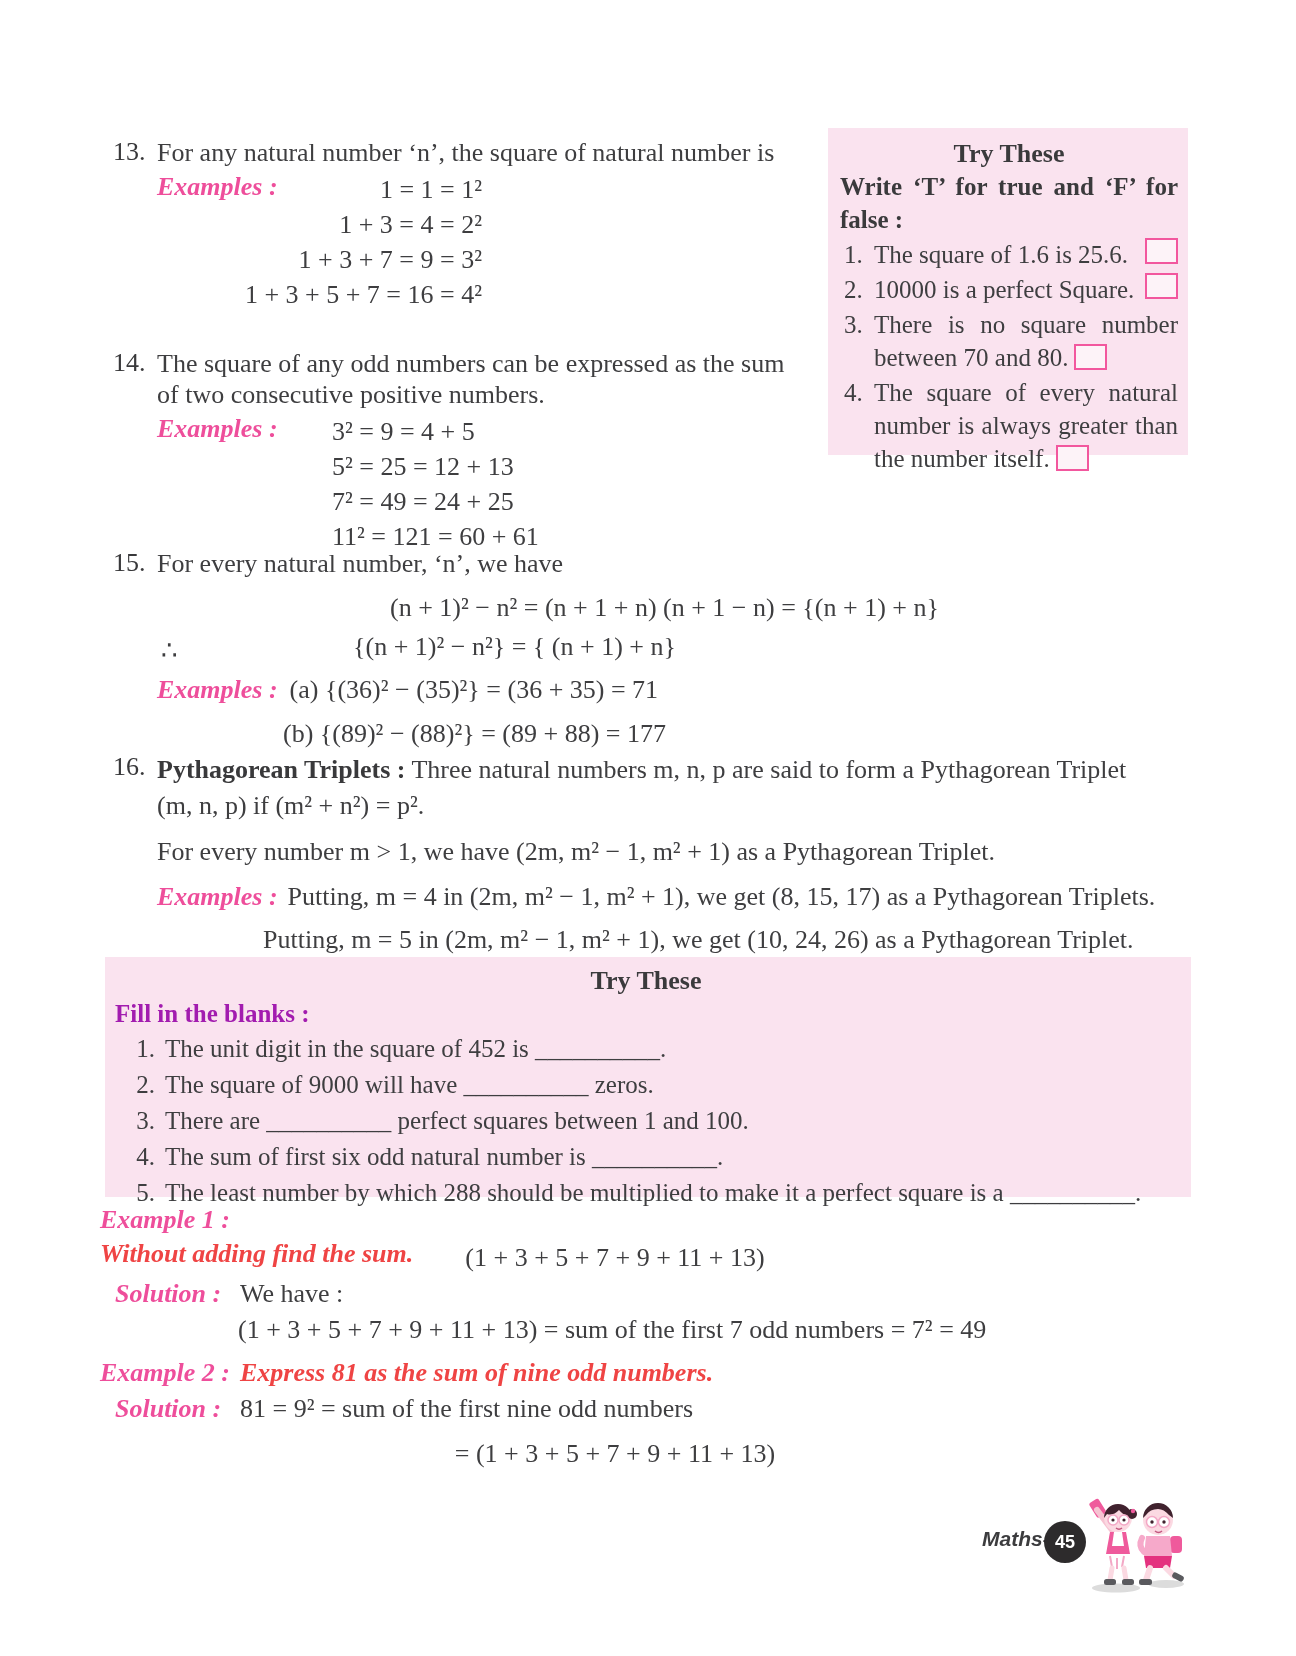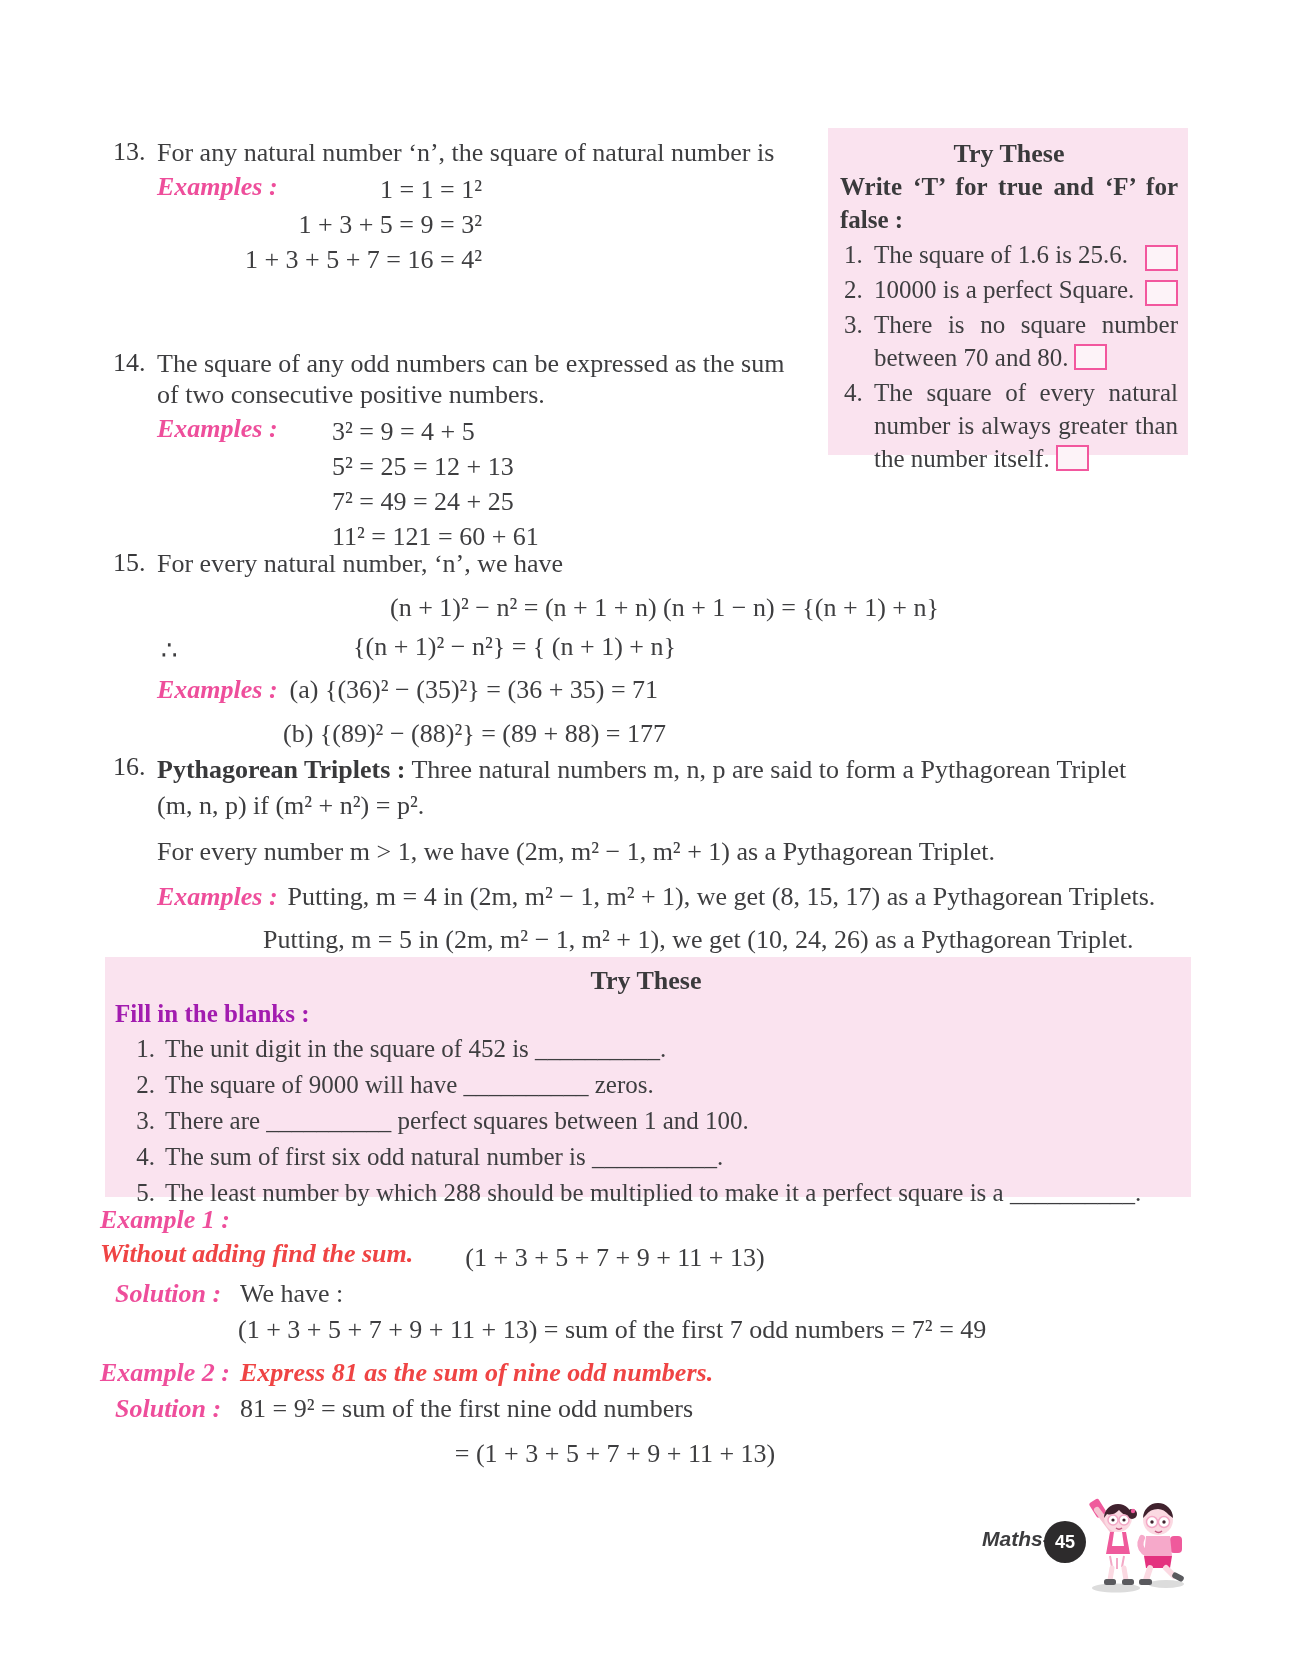--- a/index.html
+++ b/index.html
@@ -40,21 +40,21 @@
   #item16 .ex2{margin-top:7px;margin-left:106px;line-height:36px;}
 
   
   .trybox{background:#fae3ef;}
   #trytop{left:828px;top:128px;width:360px;height:327px;padding:10px 10px 8px 12px;box-sizing:border-box;font-size:25px;}
   #trytop .title{text-align:center;font-weight:bold;color:#3a3a3c;font-size:26px;line-height:32px;}
   #trytop .intro{font-weight:bold;color:#3a3a3c;font-size:25px;line-height:33px;text-align:justify;}
   #trytop .titem{display:flex;line-height:33px;margin-top:2px;}
   #trytop .tnum{width:34px;flex:none;padding-left:4px;box-sizing:border-box;}
   #trytop .tbody{flex:1;text-align:justify;}
-  #trytop .spread{display:flex;justify-content:space-between;align-items:flex-end;}
+  #trytop .spread{display:flex;justify-content:space-between;align-items:flex-start;}
   .checkbox{display:inline-block;width:29px;height:22px;border:2px solid #f2579e;background:#fdf3f8;
             vertical-align:-4px;margin-left:6px;flex:none;}
 
   
   #trybottom{left:105px;top:957px;width:1086px;height:240px;padding:7px 14px 6px 10px;box-sizing:border-box;font-size:25px;}
   #trybottom .title{text-align:center;font-weight:bold;color:#3a3a3c;font-size:26px;line-height:33px;}
   #trybottom .heading{font-weight:bold;color:#a21caf;line-height:34px;}
   #trybottom .fitem{display:flex;line-height:36px;}
   #trybottom .fnum{width:36px;flex:none;text-align:right;padding-right:10px;box-sizing:border-box;margin-left:14px;}
 
@@ -81,21 +81,22 @@
 
   <div class="item" id="item13">
     <div class="irow">
       <span class="num">13.</span>
       <div class="body">
         <div class="line">For any natural number ‘n’, the square of natural number is</div>
         <div class="exrow">
           <span class="exlabel">Examples :</span>
           <div class="eqstack">
             <div>1 = 1 = 1²</div>
-            <div>1 + 3 + 5 = 9 = 3²</div>
+            <div>1 + 3 = 4 = 2²</div>
+            <div>1 + 3 + 7 = 9 = 3²</div>
             <div>1 + 3 + 5 + 7 = 16 = 4²</div>
           </div>
         </div>
       </div>
     </div>
   </div>
 
   <div class="item" id="item14">
     <div class="irow">
       <span class="num">14.</span>

